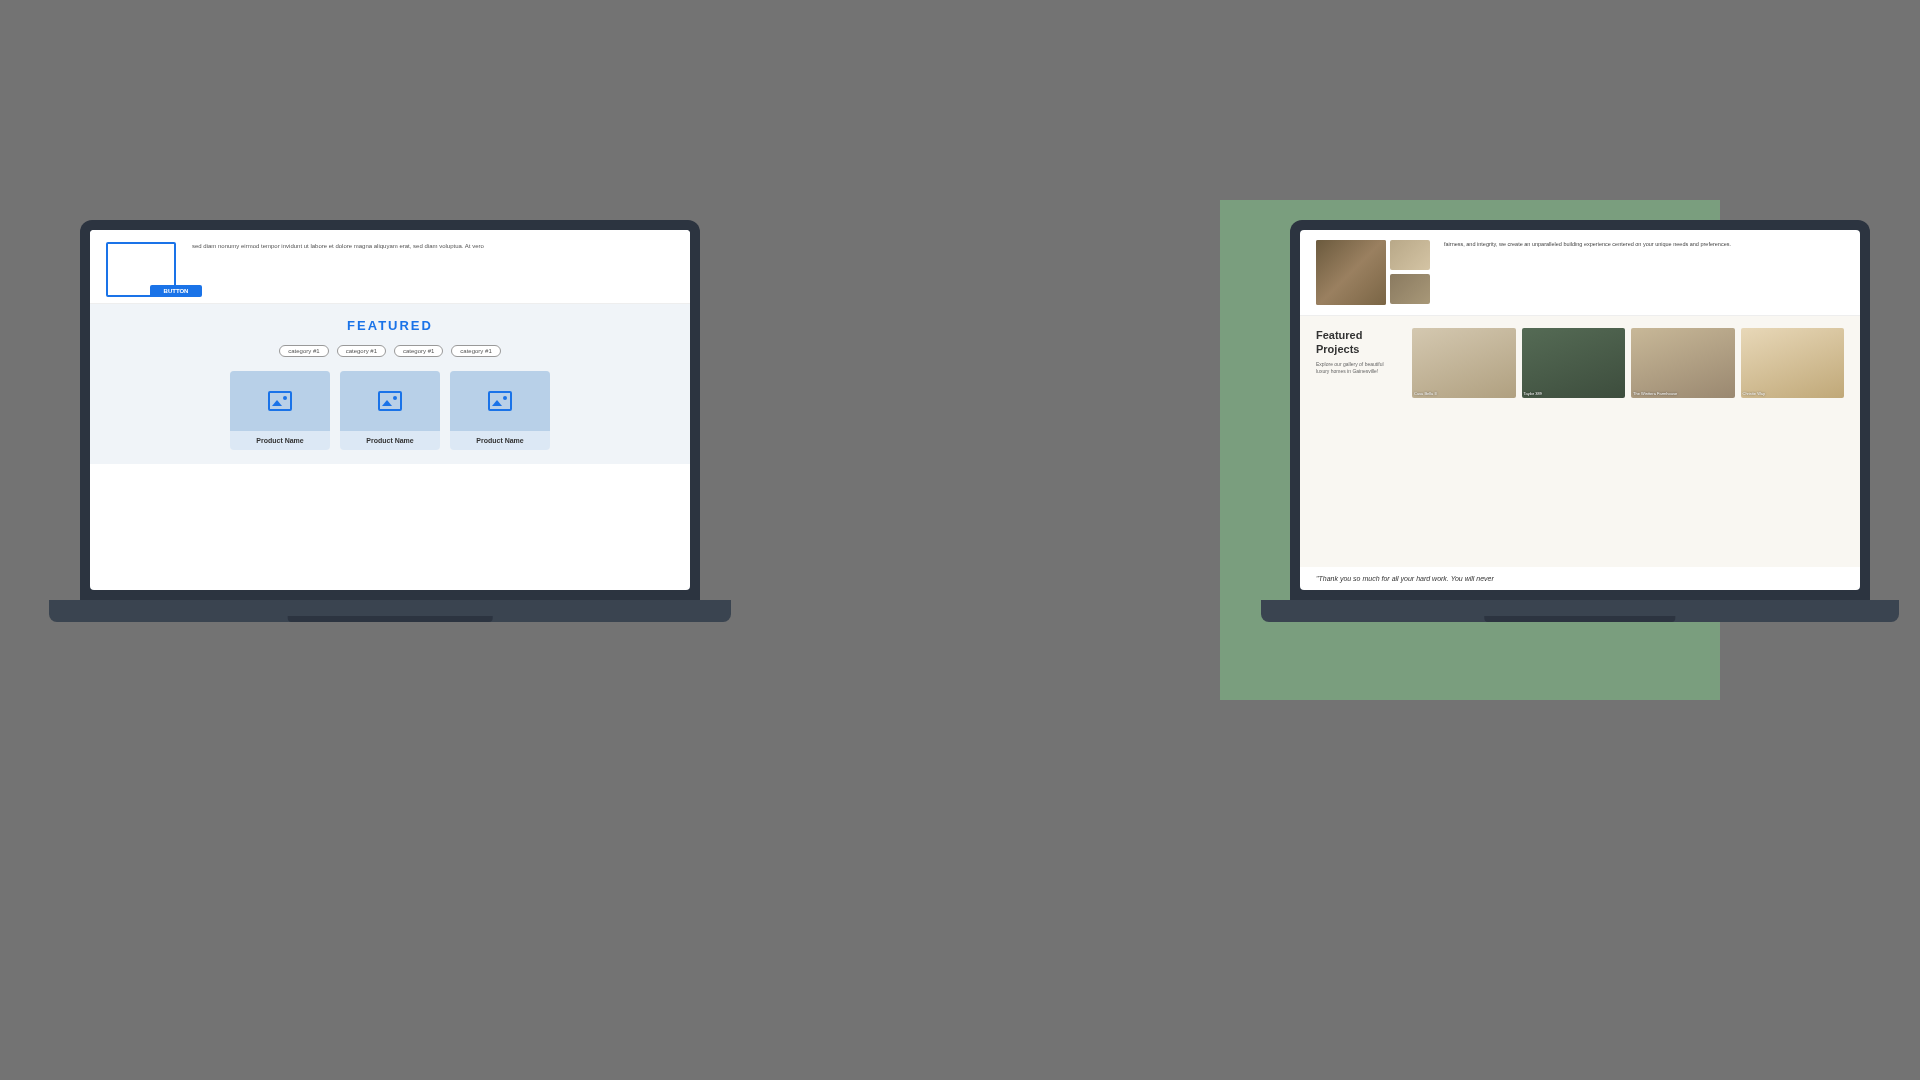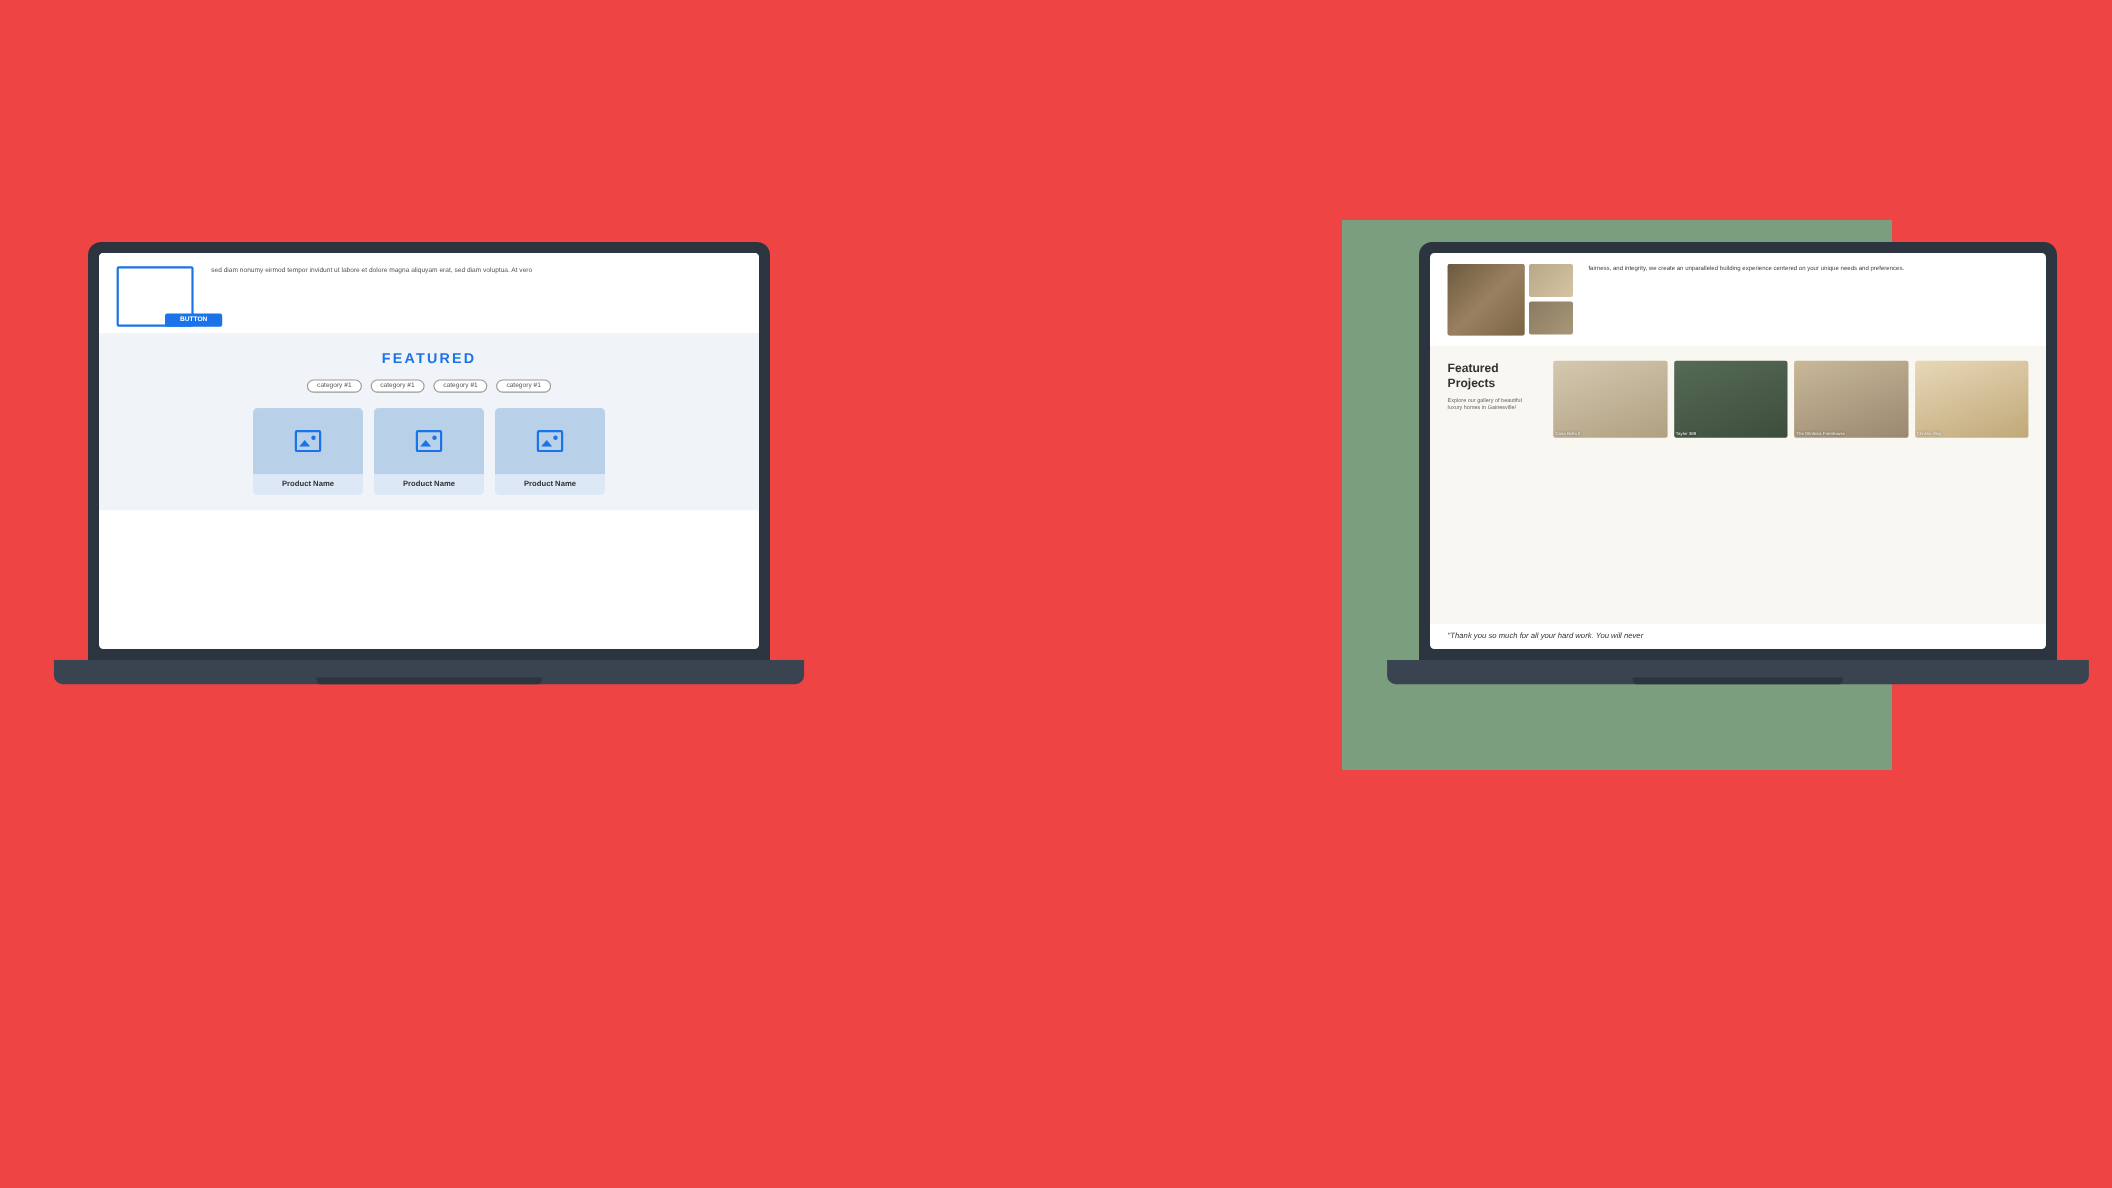--- a/index.html
+++ b/index.html
@@ -11,21 +11,21 @@
       display: flex;
       align-items: center;
       justify-content: center;
       font-family: Arial, sans-serif;
     }
 
     .scene {
       width: 1920px;
       height: 1080px;
       position: relative;
-      background: #ef4444;
+      background: #737373;
     }
 
     
     .bg-green {
       position: absolute;
       right: 200px;
       top: 200px;
       width: 500px;
       height: 500px;
       background: #7a9e7e;

